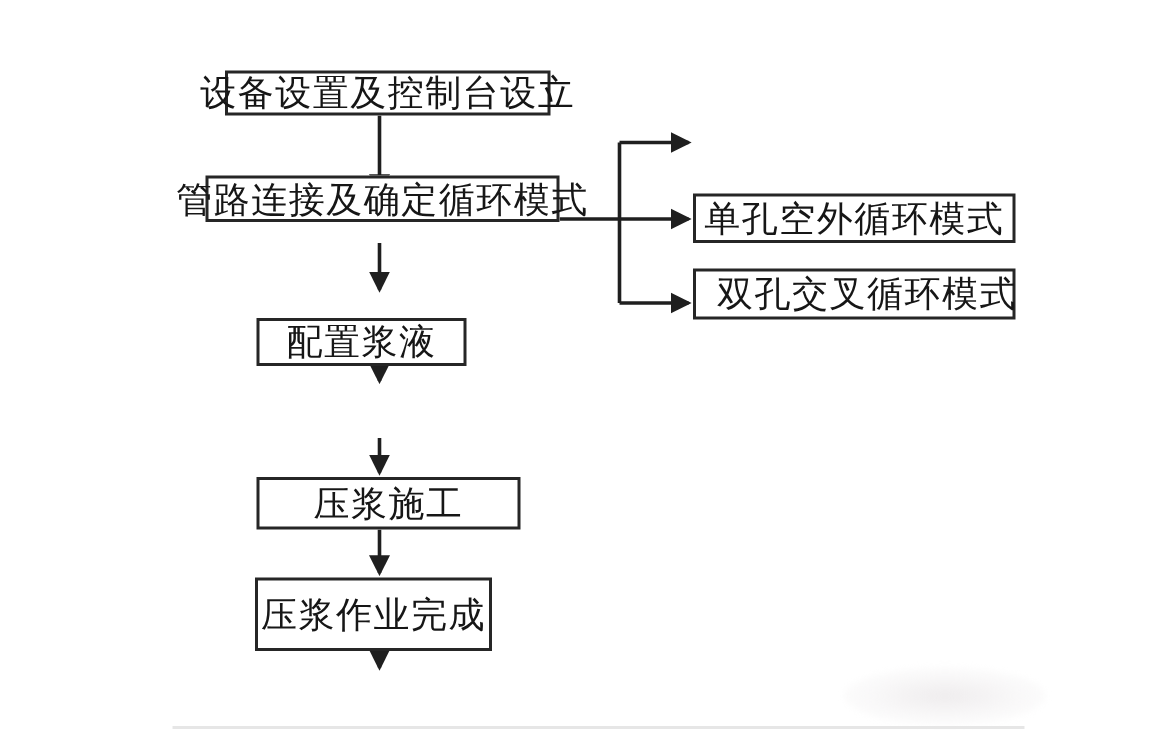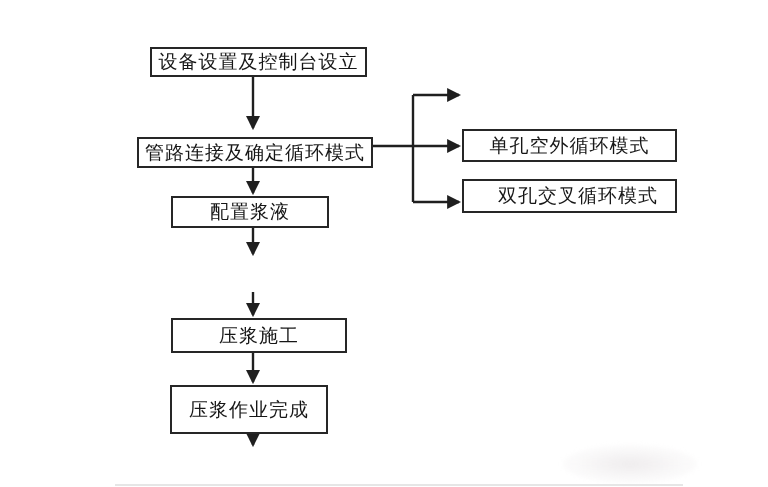--- a/index.html
+++ b/index.html
@@ -21,21 +21,21 @@
     top: 0;
     width: 768px;
     height: 487px;
   }
   .box {
     position: absolute;
     box-sizing: border-box;
     border: 2px solid #262626;
     background: #ffffff;
     color: #161616;
-    font-size: 19px;
+    font-size: 24px;
     letter-spacing: 1px;
     display: flex;
     align-items: center;
     justify-content: center;
     white-space: nowrap;
     text-align: center;
   }
   .smudge {
     position: absolute;
     left: 563px;
@@ -78,23 +78,23 @@
     <path d="M373,146 H413" stroke="#1f1f1f" stroke-width="2.4" fill="none"></path>
     <path d="M413,95 V202" stroke="#1f1f1f" stroke-width="2.4" fill="none"></path>
 
     <path d="M413,95 H459" stroke="#1f1f1f" stroke-width="2.4" fill="none" marker-end="url(#arr)"></path>
     <path d="M413,146 H459" stroke="#1f1f1f" stroke-width="2.4" fill="none" marker-end="url(#arr)"></path>
     <path d="M413,202 H459" stroke="#1f1f1f" stroke-width="2.4" fill="none" marker-end="url(#arr)"></path>
   </svg>
 
   <div class="box" style="left:150px; top:47px;  width:217px; height:30px;">设备设置及控制台设立</div>
 
-  <div class="box" style="left:137px; top:137px; width:236px; height:31px;">管路连接及确定循环模式</div>
+  <div class="box" style="left:137px; top:117px; width:236px; height:31px;">管路连接及确定循环模式</div>
 
-  <div class="box" style="left:171px; top:196px; width:158px; height:32px;">配置浆液</div>
+  <div class="box" style="left:171px; top:212px; width:140px; height:32px;">配置浆液</div>
 
 
   <div class="box" style="left:171px; top:318px; width:176px; height:35px;">压浆施工</div>
 
   <div class="box" style="left:170px; top:385px; width:158px; height:49px;">压浆作业完成</div>
 
 
 
   <div class="box" style="left:462px; top:129px; width:215px; height:33px;">单孔空外循环模式</div>
 

